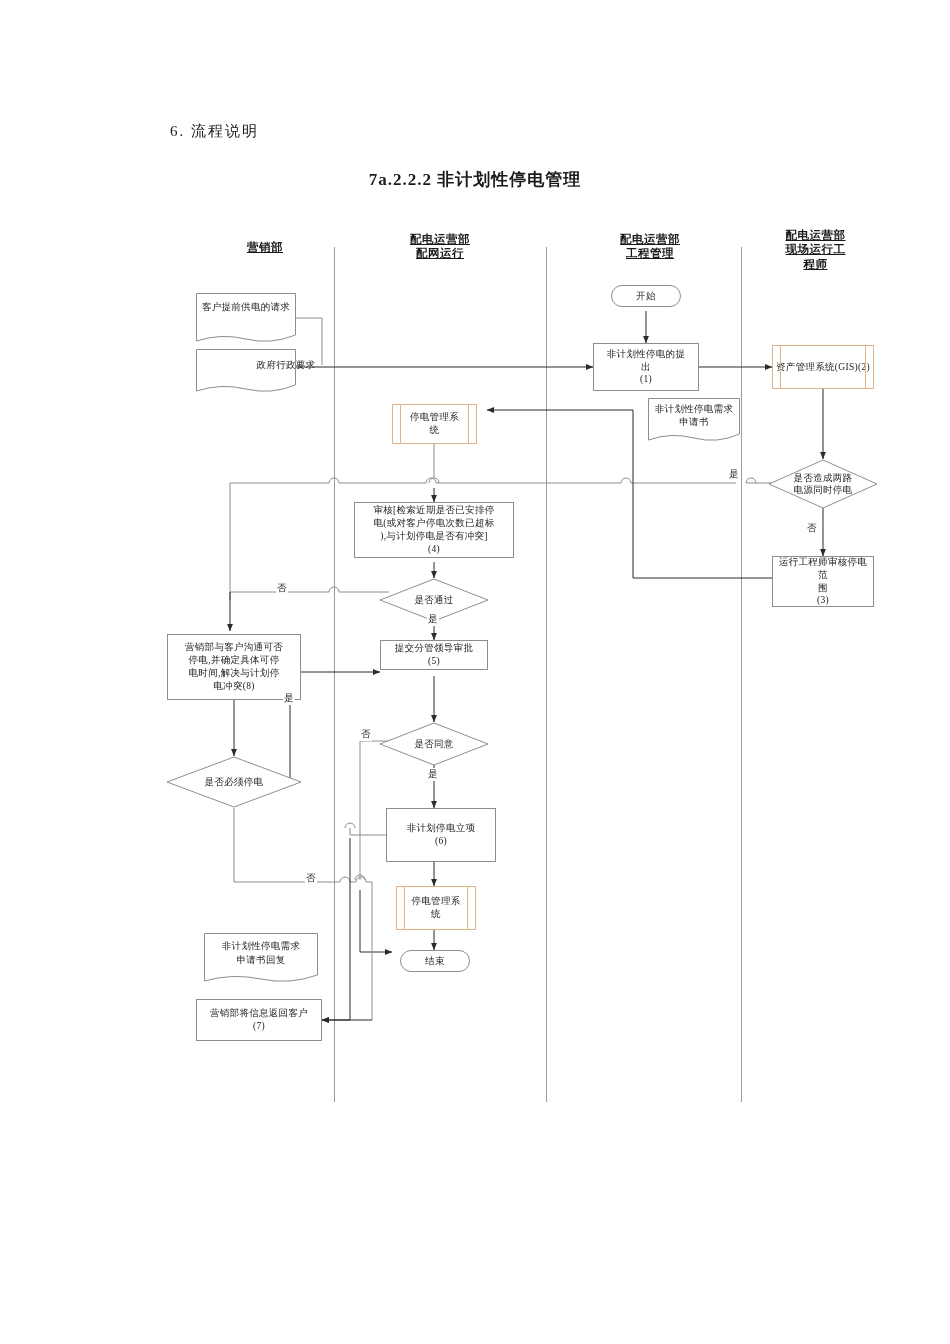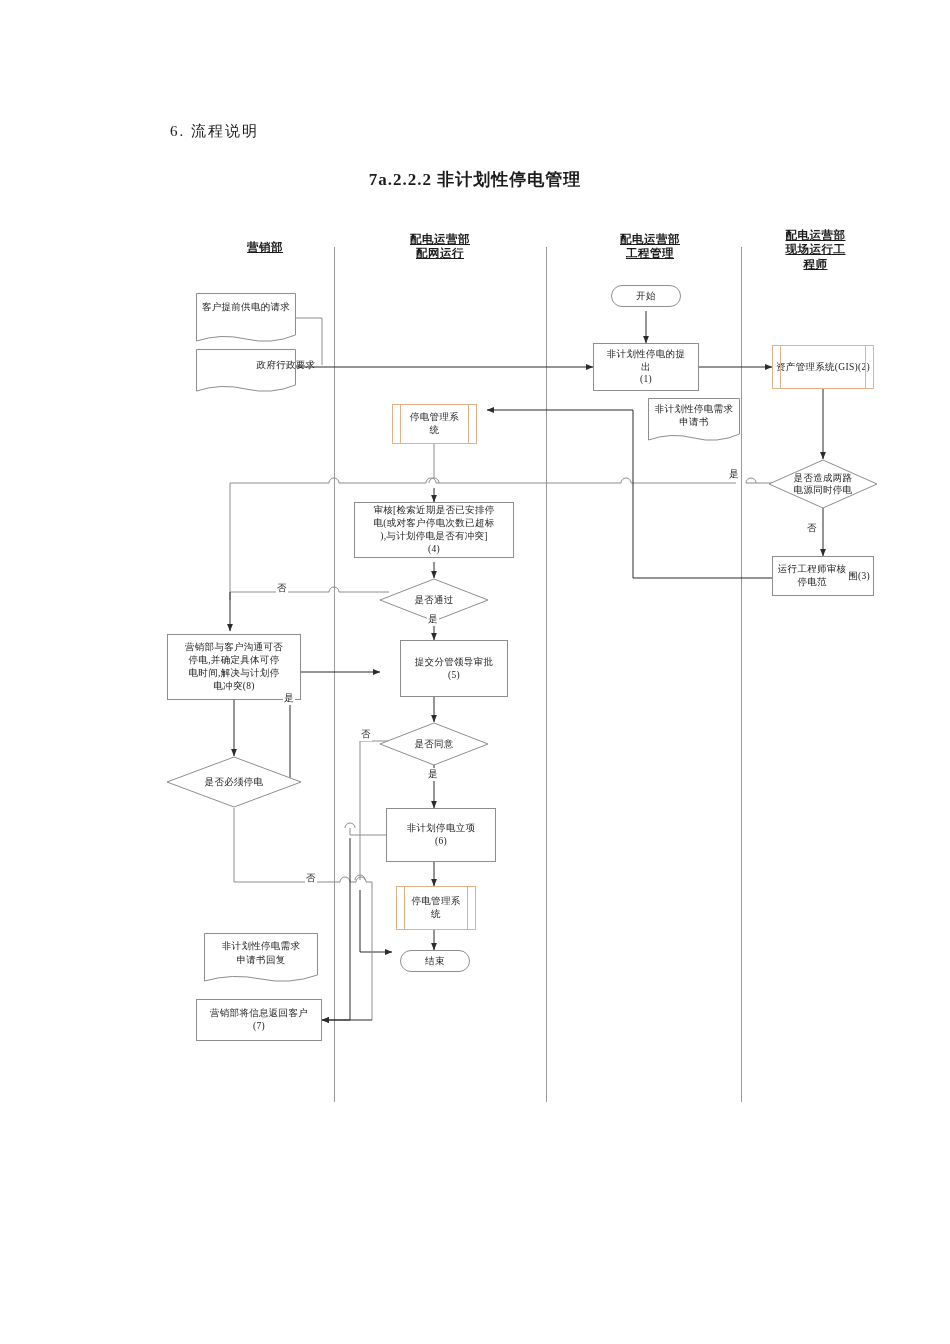--- a/index.html
+++ b/index.html
@@ -208,21 +208,21 @@
     <div>(4)</div>
   </div>
 
   <div class="dia" style="left:379px;top:578px;width:110px;height:44px;">
     <svg width="110" height="44" viewBox="0 0 110 44">
       <path d="M55,1 L109,22 L55,43 L1,22 Z" fill="#fff" stroke="#8d8d8d" stroke-width="1"></path>
     </svg>
     <span>是否通过</span>
   </div>
 
-  <div class="node proc" style="left:380px;top:640px;width:108px;height:57px;flex-direction:column;margin-left:20px;">
+  <div class="node proc" style="left:380px;top:640px;width:108px;height:30px;flex-direction:column;">
     <div>提交分管领导审批</div>
     <div>(5)</div>
   </div>
 
   <div class="dia" style="left:379px;top:722px;width:110px;height:44px;">
     <svg width="110" height="44" viewBox="0 0 110 44">
       <path d="M55,1 L109,22 L55,43 L1,22 Z" fill="#fff" stroke="#8d8d8d" stroke-width="1"></path>
     </svg>
     <span>是否同意</span>
   </div>
@@ -264,21 +264,21 @@
   <div class="dia" style="left:768px;top:459px;width:110px;height:50px;">
     <svg width="110" height="50" viewBox="0 0 110 50">
       <path d="M55,1 L109,25 L55,49 L1,25 Z" fill="#fff" stroke="#8d8d8d" stroke-width="1"></path>
     </svg>
     <span style="flex-direction:column;">
       <em style="font-style:normal;">是否造成两路</em>
       <em style="font-style:normal;">电源同时停电</em>
     </span>
   </div>
 
-  <div class="node proc" style="left:772px;top:556px;width:102px;height:40px;flex-direction:row;">
+  <div class="node proc" style="left:772px;top:556px;width:102px;height:51px;flex-direction:column;">
     <div>运行工程师审核停电范</div>
     <div>围</div>
     <div>(3)</div>
   </div>
 
   <div class="lbl" style="left:728px;top:468px;">是</div>
   <div class="lbl" style="left:806px;top:522px;">否</div>
   <div class="lbl" style="left:276px;top:582px;">否</div>
   <div class="lbl" style="left:427px;top:613px;">是</div>
   <div class="lbl" style="left:360px;top:728px;">否</div>

